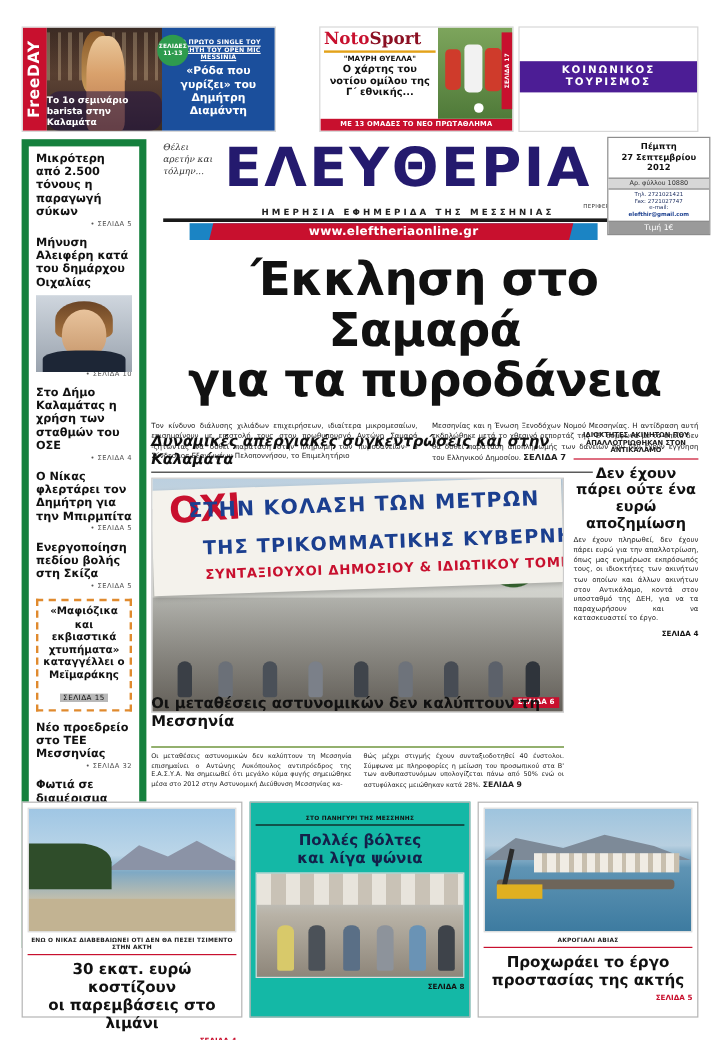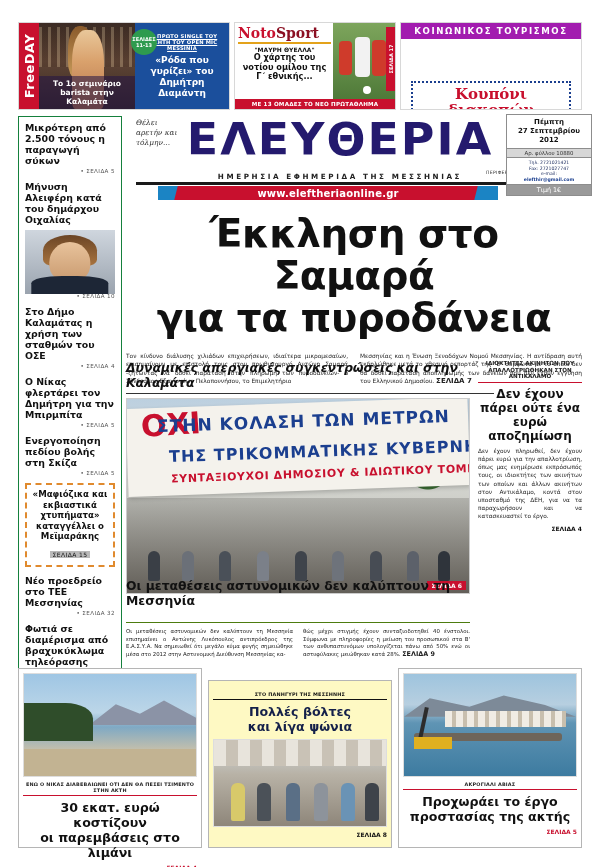--- a/index.html
+++ b/index.html
@@ -16,60 +16,60 @@
   .fd-rail span{position:absolute;left:50%;top:50%;transform:translate(-50%,-50%) rotate(-90deg);white-space:nowrap;
     color:#fff;font-weight:bold;font-size:13px;letter-spacing:.5px;}
   .fd-photo{flex:1;position:relative;background:linear-gradient(180deg,#3b2b24 0%,#5d4335 45%,#3a2a22 100%);}
   .fd-photo .bar-bottles{position:absolute;left:0;top:4px;width:100%;height:40px;
     background:repeating-linear-gradient(90deg,rgba(255,230,180,.25) 0 3px,rgba(60,40,25,.15) 3px 9px);}
   .fd-photo .person{position:absolute;left:34%;top:8%;width:34%;height:92%;border-radius:40% 40% 10% 10%;
     background:linear-gradient(180deg,#e9c79a 0%,#d9a16c 40%,#b4734a 100%);}
   .fd-photo .hair{position:absolute;left:30%;top:4%;width:26%;height:60%;border-radius:45% 45% 30% 30%;
     background:linear-gradient(180deg,#8a5a2b,#c89b5a);}
   .fd-cap{position:absolute;left:0;bottom:0;width:100%;background:rgba(35,20,70,.55);color:#fff;
-    text-align:center;font-size:7.5px;font-weight:bold;line-height:9px;padding:3px 0;}
+    text-align:left;font-size:7.5px;font-weight:bold;line-height:9px;padding:3px 0;border-radius:11px;}
   .fd-right{width:94px;background:#1b4f9c;color:#fff;display:flex;flex-direction:column;align-items:center;
     justify-content:center;text-align:center;padding:2px;box-sizing:border-box;}
   .fd-kick{font-size:5.2px;line-height:6px;font-weight:bold;letter-spacing:.2px;text-decoration:underline;}
   .fd-title{font-size:9px;font-weight:bold;line-height:11px;margin-top:4px;}
   .fd-badge{position:absolute;left:112px;top:6px;width:26px;height:26px;border-radius:50%;background:#2e9b4e;
     color:#fff;font-size:5px;font-weight:bold;display:flex;align-items:center;justify-content:center;
     text-align:center;line-height:6px;z-index:4;}
 
   
-  .ad-noto{width:160px;display:flex;flex-direction:column;}
+  .ad-noto{width:160px;display:flex;flex-direction:column;margin-left:32px;}
   .noto-inner{flex:1;display:flex;}
   .noto-left{flex:1;padding:3px 2px 0 3px;box-sizing:border-box;}
   .noto-logo{color:#c8102e;font-family:"DejaVu Serif","Liberation Serif",serif;font-weight:bold;font-size:14px;line-height:15px;}
   .noto-logo .sport{color:#8b0f22;}
   .noto-rule{height:2px;background:#e3a21a;margin:1px 0 2px 0;}
   .noto-quote{font-size:6px;font-weight:bold;text-align:center;}
   .noto-txt{font-size:8.2px;line-height:9.5px;text-align:center;font-weight:bold;color:#111;}
   .noto-photo{width:62px;position:relative;background:linear-gradient(180deg,#7da55c 0%,#4f7a39 100%);}
   .noto-photo .p1{position:absolute;left:6px;top:18px;width:13px;height:34px;background:#cf3b2b;border-radius:4px;}
   .noto-photo .p2{position:absolute;left:22px;top:14px;width:15px;height:40px;background:#f2f2f2;border-radius:4px;}
   .noto-photo .p3{position:absolute;left:39px;top:17px;width:14px;height:36px;background:#cf3b2b;border-radius:4px;}
   .noto-photo .ball{position:absolute;left:30px;bottom:5px;width:8px;height:8px;border-radius:50%;background:#fff;}
   .noto-side{position:absolute;right:0;top:4px;width:9px;height:64px;background:#c8102e;color:#fff;}
   .noto-side span{position:absolute;left:50%;top:50%;transform:translate(-50%,-50%) rotate(-90deg);white-space:nowrap;font-size:5px;font-weight:bold;}
   .noto-foot{height:10px;background:#c8102e;color:#fff;font-size:5.6px;font-weight:bold;
     display:flex;align-items:center;justify-content:center;letter-spacing:.2px;}
 
   
   .ad-coupon{flex:1;display:flex;flex-direction:column;background:#fff;}
-  .cp-head{background:#a21caf;color:#fff;text-align:center;font-size:8.6px;font-weight:bold;letter-spacing:1.6px;padding:3px 0;}
+  .cp-head{background:#4c1d95;color:#fff;text-align:center;font-size:8.6px;font-weight:bold;letter-spacing:1.6px;padding:3px 0;margin-top:28px;}
   .cp-body{flex:1;position:relative;padding:4px 10px;box-sizing:border-box;margin-top:38px;}
   .cp-dash{border:2px dotted #1b3f8f;padding:3px 4px;text-align:center;}
   .cp-title{color:#c8102e;font-family:"DejaVu Serif","Liberation Serif",serif;font-weight:bold;font-size:15px;line-height:16px;}
   .cp-sub{font-size:5.6px;line-height:7px;font-weight:bold;font-style:italic;color:#1b3f8f;margin-top:2px;}
   .cp-scissors{position:absolute;left:6px;bottom:2px;font-size:12px;color:#222;}
 
   
   .leftcol{position:absolute;left:18px;top:116px;width:104px;}
-  .brief{border:1px solid #15803d;padding:5px 6px 6px 6px;box-sizing:border-box;background:#fff;}
+  .brief{border:6px solid #15803d;padding:5px 6px 6px 6px;box-sizing:border-box;background:#fff;}
   .brief h4{margin:0 0 5px 0;font-size:9.4px;line-height:11px;font-weight:bold;color:#111;font-family:"DejaVu Sans",sans-serif;}
   .brief .pg{font-size:5.6px;color:#555;text-align:right;letter-spacing:.4px;margin:-3px 0 7px 0;}
   .brief .thumb{width:100%;height:64px;background:linear-gradient(180deg,#cfd6de 0%,#9aa3ae 100%);position:relative;overflow:hidden;margin:2px 0 2px 0;}
   .brief .thumb .face{position:absolute;left:50%;top:18%;transform:translateX(-50%);width:46%;height:64%;
     border-radius:50% 50% 42% 42%;background:linear-gradient(180deg,#e8c39c,#c99a6f);}
   .brief .thumb .hair{position:absolute;left:50%;top:8%;transform:translateX(-50%);width:60%;height:48%;
     border-radius:50% 50% 20% 20%;background:linear-gradient(180deg,#6b4526,#a8743f);}
   .brief .thumb .body{position:absolute;left:50%;bottom:0;transform:translateX(-50%);width:86%;height:28%;background:#1d2636;border-radius:40% 40% 0 0;}
   .boxed{border:2px dashed #e08a2e;padding:4px 3px;text-align:center;margin:4px 0 8px 0;}
   .boxed .t{font-size:8.6px;line-height:10.5px;font-weight:bold;}
@@ -141,21 +141,21 @@
   
   .second{position:absolute;left:126px;top:578px;width:344px;}
   .sec-title{font-size:12.4px;font-weight:bold;line-height:15px;border-bottom:1px solid #4d7c0f;padding-bottom:14px;color:#111;}
   .sec-cols{display:flex;gap:10px;margin-top:5px;}
   .sec-cols p{margin:0;flex:1;font-size:5.4px;line-height:7.6px;text-align:justify;color:#222;}
   .sec-cols b{font-size:6.4px;}
 
   
   .bottom{position:absolute;left:18px;top:668px;width:564px;height:180px;display:flex;gap:6px;}
   .bp{flex:1;border:1px solid #b5b5b5;box-sizing:border-box;background:#fff;position:relative;padding:4px;}
-  .bp-mid{background:#fef9c3;margin-top:12px;}
+  .bp-mid{background:#14b8a6;}
   .bp .photo{width:100%;height:104px;position:relative;overflow:hidden;border:1px solid #ddd;box-sizing:border-box;}
   .ph-beach{background:linear-gradient(180deg,#9fc6e4 0%,#bcd6e8 38%,#7fa9c4 52%,#cfc3a8 78%,#b9ab8d 100%);}
   .ph-beach .mount{position:absolute;left:38%;top:24%;width:70%;height:26%;background:#8b93a6;
     clip-path:polygon(0 100%,22% 22%,42% 58%,62% 8%,100% 100%);}
   .ph-beach .trees{position:absolute;left:0;top:28%;width:40%;height:38%;background:#2f4d2a;border-radius:0 40% 0 0;}
   .ph-beach .sand{position:absolute;left:0;bottom:0;width:100%;height:26%;background:#c2b392;}
   .ph-market{background:linear-gradient(180deg,#cfd8de 0%,#b8b2a6 40%,#8e867a 100%);}
   .ph-market .awn{position:absolute;left:0;top:0;width:100%;height:30%;
     background:repeating-linear-gradient(90deg,#e8e4dc 0 12px,#c9c2b6 12px 24px);}
   .ph-market .p{position:absolute;bottom:6%;width:14px;height:44%;border-radius:6px 6px 2px 2px;}

